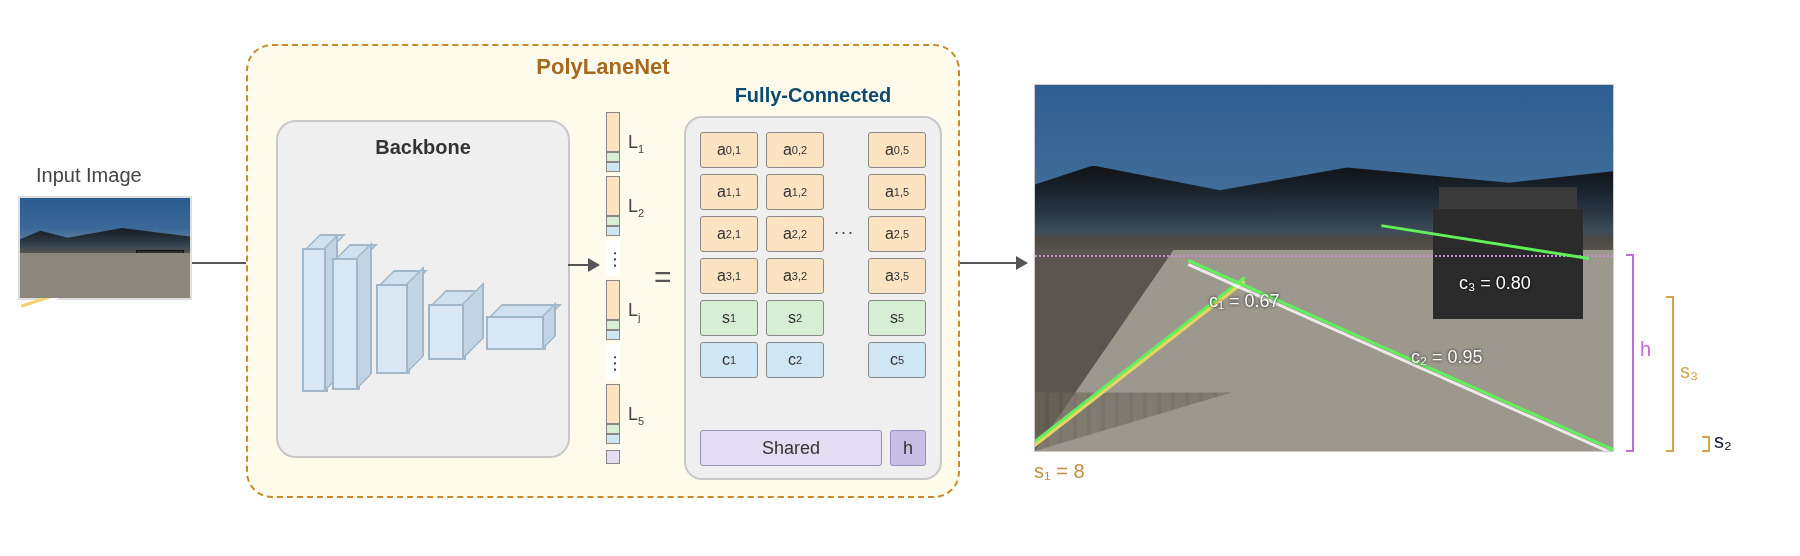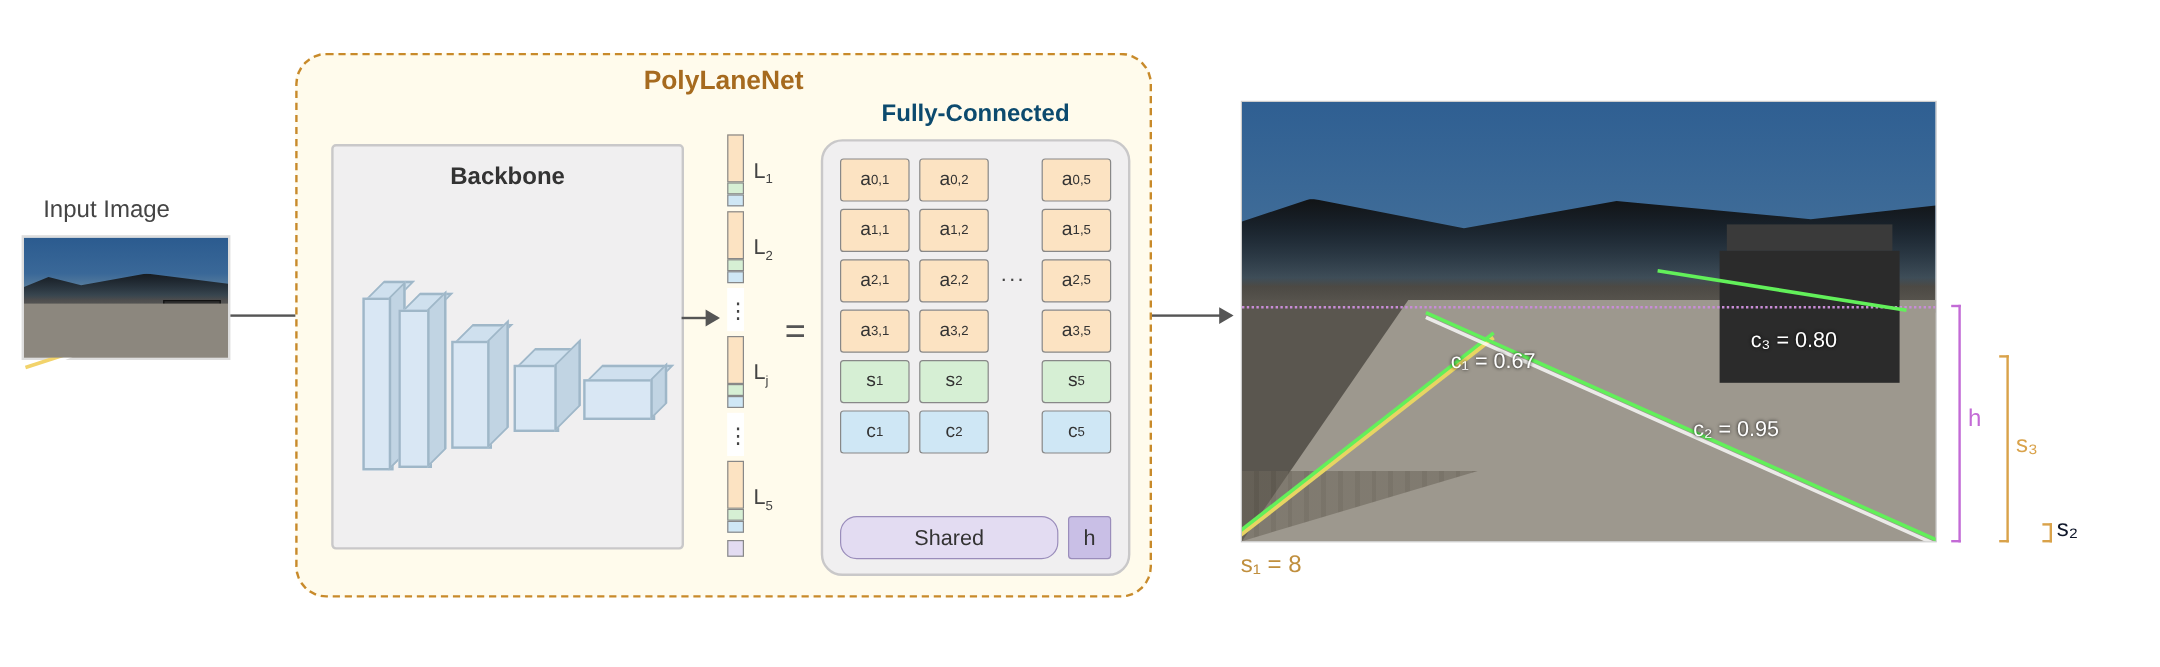--- a/index.html
+++ b/index.html
@@ -63,21 +63,21 @@
     font-weight:bold; font-size:22px; color:#a66a1e;
     padding-top:10px;
   }
 
   
   .backbone {
      position:absolute; left:28px; top:74px;
      width:290px; height:334px;
      background:#f0eff0;
      border:2px solid #c9c8c9;
-     border-radius:4px;
+     border-radius:20px;
   }
   .backbone-title {
      position:absolute; top:14px; left:0; right:0; text-align:center;
      font-weight:bold; font-size:20px; color:#333;
   }
   
   .cnn { position:absolute; left:24px; top:104px; width:246px; height:200px; }
   .slab {
      position:absolute; background:#d9e7f4; border:2px solid #9fb7c8;
   }
@@ -124,21 +124,21 @@
   .cell.s{ background:#d6efd4;}
   .cell.c{ background:#cfe7f5;}
   .sub{ font-size:11px; vertical-align:sub;}
   .dots{ position:absolute; top:100px; font-size:18px; color:#444; letter-spacing:2px;}
 
   .shared-row{
      position:absolute; left:14px; bottom:12px; right:14px; height:36px;
      display:flex; gap:8px;
   }
   .shared-label{
-     flex:1; background:#e3dcf2; border:1px solid #9a8dbb; border-radius:14px;
+     flex:1; background:#e3dcf2; border:1px solid #9a8dbb; border-radius:3px;
      display:flex;align-items:center;justify-content:center; font-size:18px; color:#333;
   }
   .shared-h{
      width:34px; background:#c9bfe6; border:1px solid #9a8dbb; border-radius:3px;
      display:flex;align-items:center;justify-content:center; font-size:18px; color:#333;
   }
 
   
   .arrow { position:absolute; height:2px; background:#555; }
   .arrow::after{

